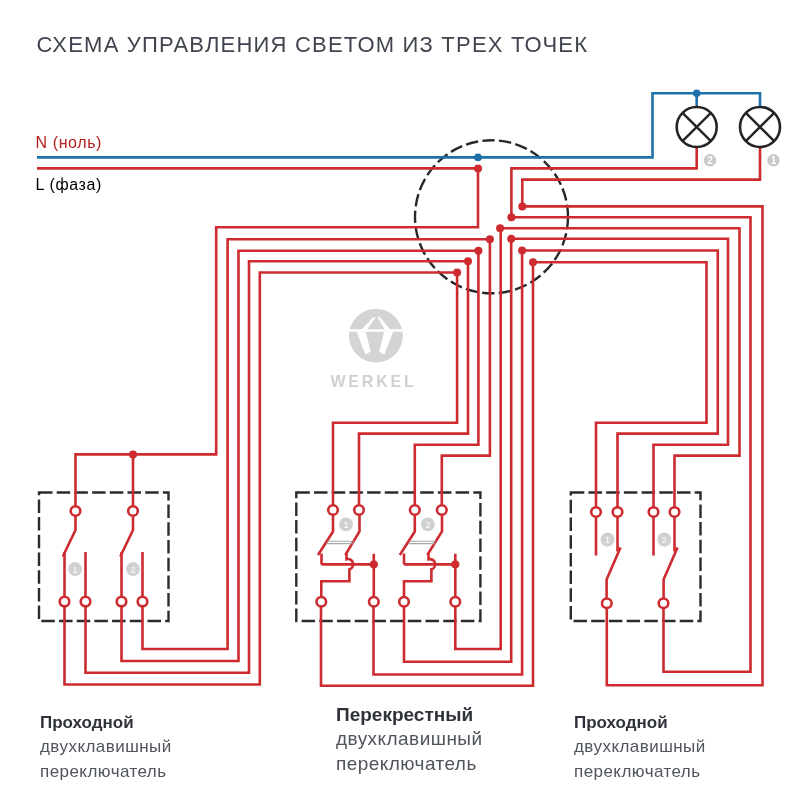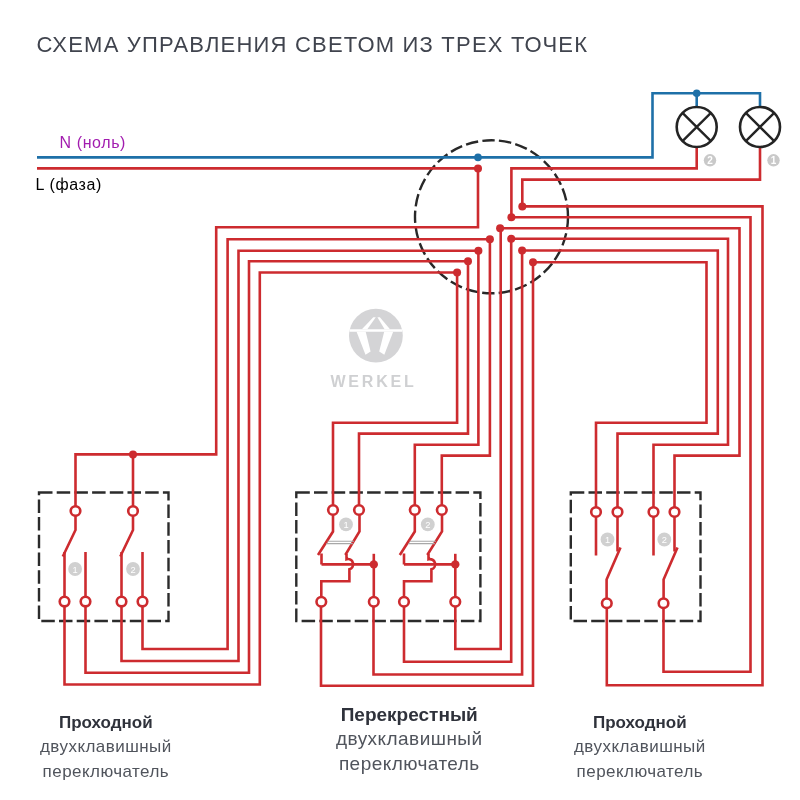--- a/index.html
+++ b/index.html
@@ -1,27 +1,27 @@
 <!DOCTYPE html>
 <html><head>
 <meta charset="utf-8">
 <style>
   html,body{margin:0;padding:0;background:#ffffff;}
   #stage{position:relative;width:800px;height:800px;background:#ffffff;overflow:hidden;
-         font-family:"Liberation Sans", sans-serif;text-align:center;}
+         font-family:"Liberation Sans", sans-serif;}
   .txt{position:absolute;white-space:nowrap;}
   svg{position:absolute;left:0;top:0;}
 </style>
 </head>
 <body>
 <div id="stage">
 
 <div class="txt" style="left:36.5px;top:32px;font-size:22px;letter-spacing:1.2px;color:#40444e;">СХЕМА УПРАВЛЕНИЯ СВЕТОМ ИЗ ТРЕХ ТОЧЕК</div>
 
-<div class="txt" style="left:35.5px;top:133.5px;font-size:16px;letter-spacing:0.6px;color:#a21caf;margin-left:24px;">N (ноль)</div>
+<div class="txt" style="left:35.5px;top:133.5px;font-size:16px;letter-spacing:0.6px;color:#b91c1c;">N (ноль)</div>
 
 <div class="txt" style="left:35.5px;top:175.5px;font-size:16px;letter-spacing:0.6px;color:#000000;">L (фаза)</div>
 
 <svg width="800" height="800" viewBox="0 0 800 800">
 
 <g>
 <circle cx="375.9" cy="335.7" r="26.9" fill="#d4d4d6"></circle>
 <path d="M349.5 329.2 H402.3 V331.8 H349.5 Z" fill="#ffffff"></path>
 <path d="M356.6 331.8 L365.7 331.8 L370.6 351.6 L365.5 354.8 Z" fill="#ffffff"></path>
 <path d="M384.2 331.8 L393.2 331.8 L384.3 354.8 L379.2 351.6 Z" fill="#ffffff"></path>

